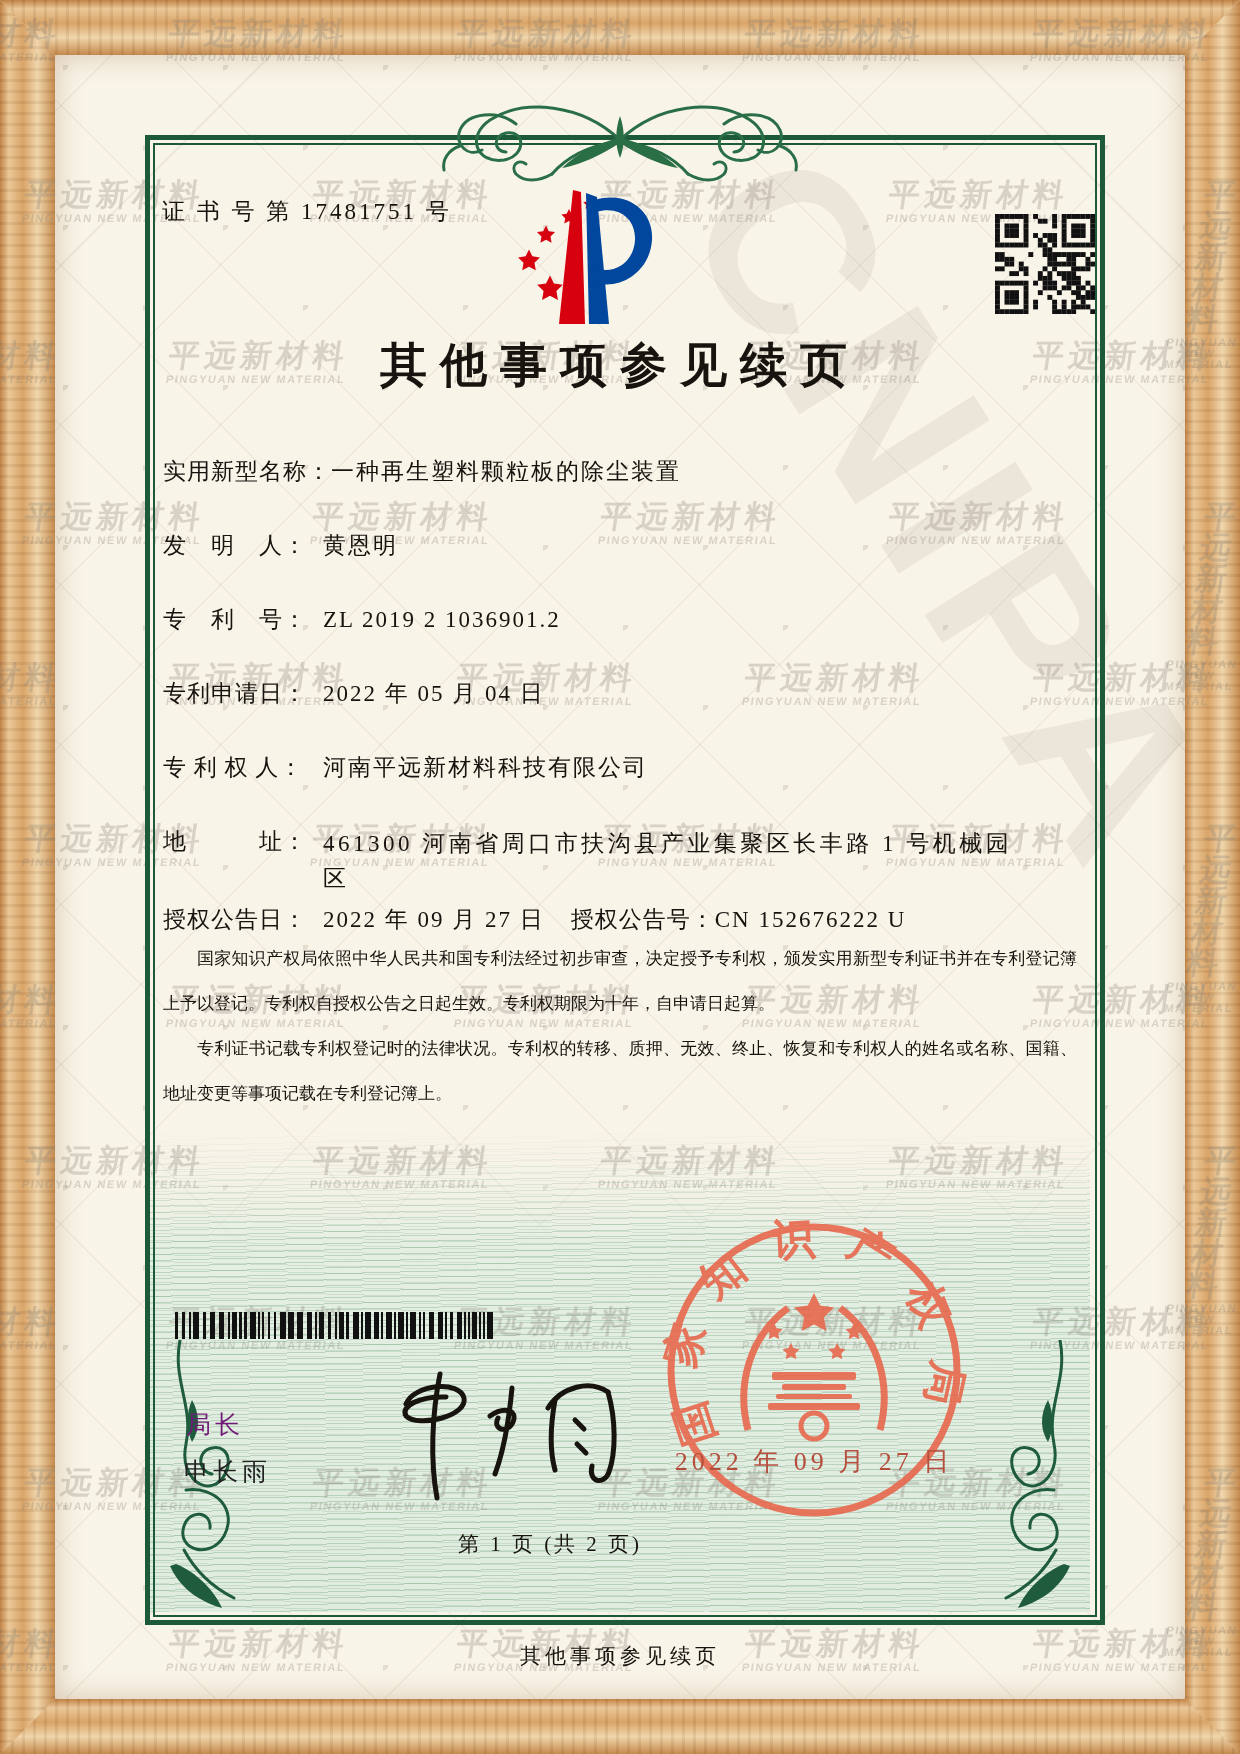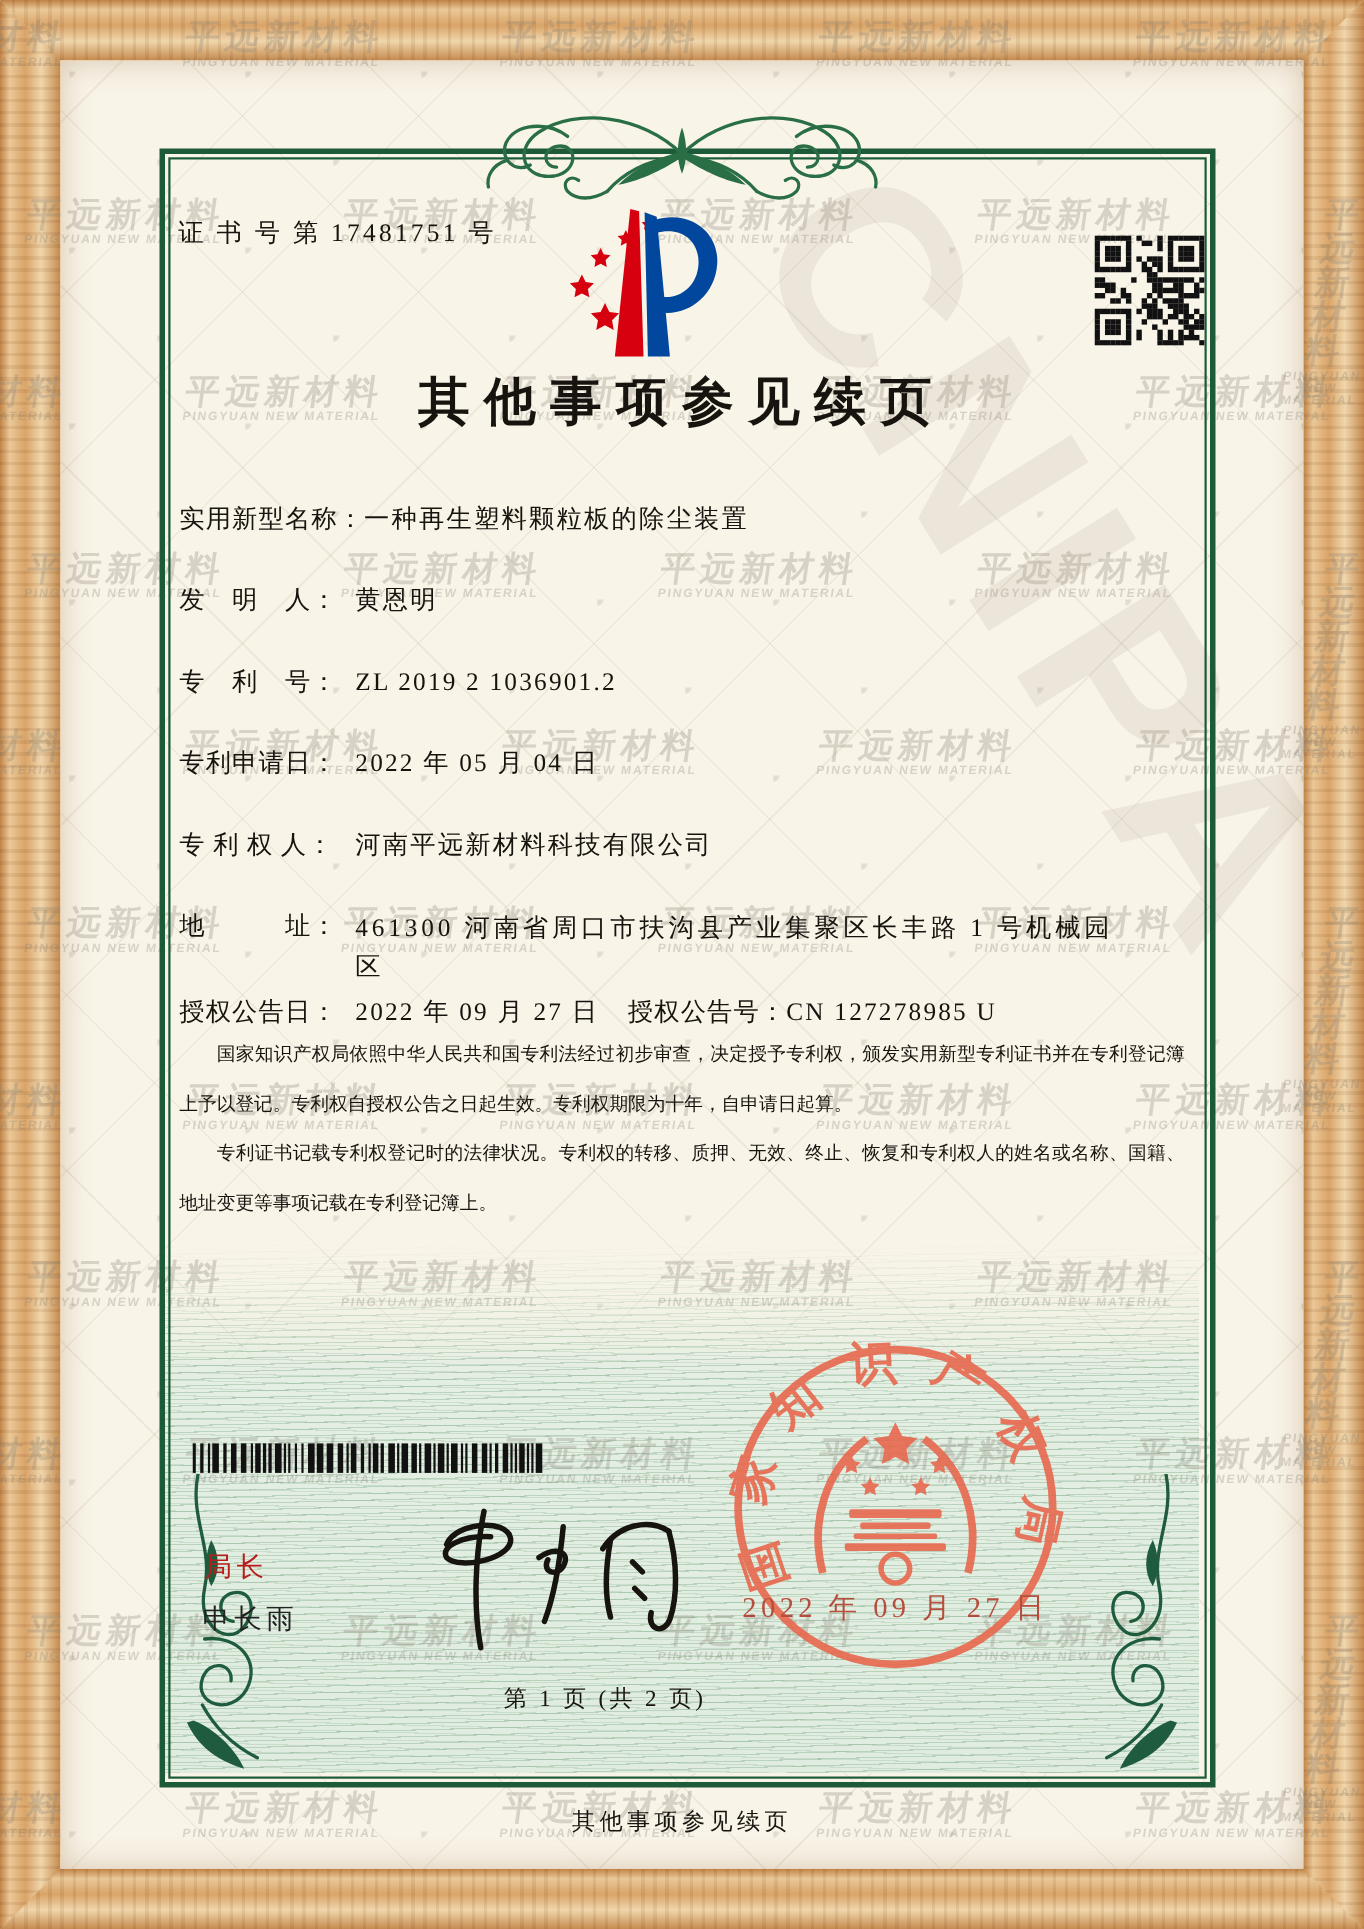--- a/index.html
+++ b/index.html
@@ -75,21 +75,21 @@
   .frow-address{margin-bottom:8px;white-space:normal;}
   .frow-address .lab{vertical-align:top;}
   .frow-address .val{display:inline-block;width:712px;letter-spacing:3.5px;line-height:35px;}
   .grant-row{white-space:nowrap;margin-bottom:0;}
   .grant-row .left{display:inline-block;width:402px;}
   .paras{position:absolute;left:163px;top:936px;width:914px;font-size:17px;line-height:45px;
          text-align:justify;}
   .paras p{margin:0;text-indent:2em;}
   .barcode{position:absolute;left:175px;top:1312px;z-index:30;}
   .sig-title{position:absolute;left:186px;top:1408px;font-size:25px;letter-spacing:4px;
-         font-family:"Liberation Sans","DejaVu Sans",sans-serif;color:#b91c1c;}
+         font-family:"Liberation Sans","DejaVu Sans",sans-serif;color:#701a75;}
   .sig-name{position:absolute;left:184px;top:1455px;font-size:25px;letter-spacing:4px;
          font-family:"Liberation Sans","DejaVu Sans",sans-serif;color:#222;}
   .signature{position:absolute;left:362px;top:1362px;z-index:31;}
   .seal{position:absolute;left:660px;top:1216px;z-index:32;}
   .page-footer{position:absolute;left:0;width:1100px;top:1530px;text-align:center;
          font-size:21px;letter-spacing:3px;}
   .bottom-note{position:absolute;left:0;width:1240px;top:1642px;text-align:center;
          font-size:21px;letter-spacing:4px;z-index:30;}
 </style>
 </head>
@@ -619,21 +619,21 @@
     <div class="fields">
 
       <div class="frow"><span class="lab">实用新型名称：</span><span class="val">一种再生塑料颗粒板的除尘装置</span></div>
         <div class="frow"><span class="lab">发　明　人：</span><span class="val">黄恩明</span></div>
         <div class="frow"><span class="lab">专　利　号：</span><span class="val">ZL 2019 2 1036901.2</span></div>
         <div class="frow"><span class="lab">专利申请日：</span><span class="val">2022 年 05 月 04 日</span></div>
         <div class="frow"><span class="lab">专 利 权 人：</span><span class="val">河南平远新材料科技有限公司</span></div>
         <div class="frow frow-address"><span class="lab">地　　　址：</span><span class="val">461300 河南省周口市扶沟县产业集聚区长丰路 1 号机械园区</span></div>
         <div class="frow grant-row" id="grant-row">
         <span class="left"><span class="lab">授权公告日：</span><span class="val">2022 年 09 月 27 日</span></span>
-        <span><span class="lab" style="min-width:0;text-align:right;">授权公告号：</span><span class="val">CN 127278985 U</span></span>
+        <span><span class="lab" style="min-width:0;text-align:right;">授权公告号：</span><span class="val">CN 152676222 U</span></span>
       </div>
     </div>
 
     <div class="paras">
       <p>国家知识产权局依照中华人民共和国专利法经过初步审查，决定授予专利权，颁发实用新型专利证书并在专利登记簿上予以登记。专利权自授权公告之日起生效。专利权期限为十年，自申请日起算。</p>
       <p>专利证书记载专利权登记时的法律状况。专利权的转移、质押、无效、终止、恢复和专利权人的姓名或名称、国籍、地址变更等事项记载在专利登记簿上。</p>
     </div>
 
     <svg class="barcode" width="320" height="27" viewBox="0 0 320 27">
         <rect x="0" y="0" width="3" height="27" fill="#111"></rect>

